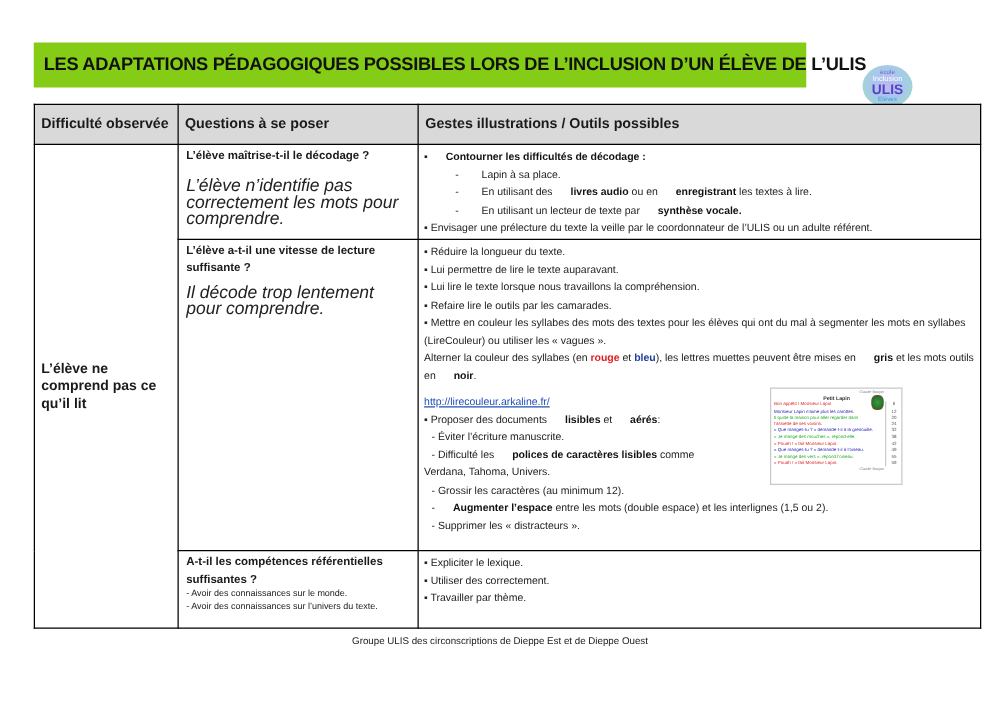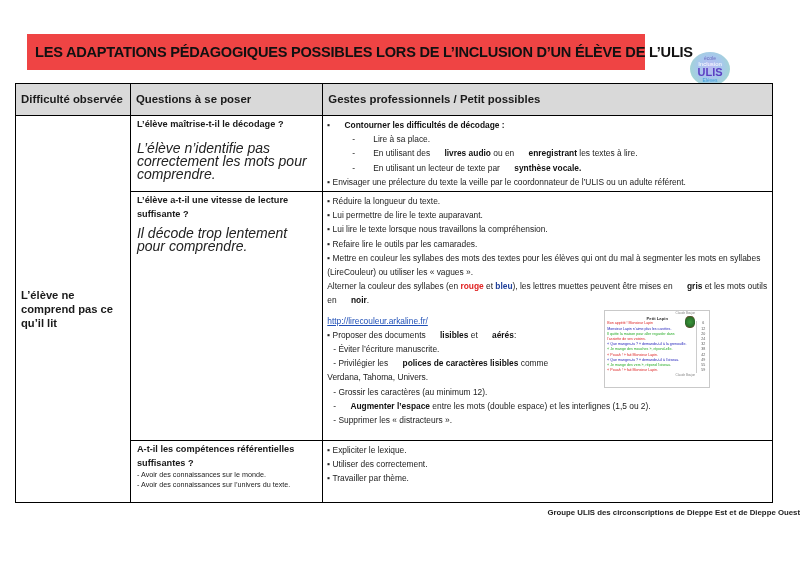--- a/index.html
+++ b/index.html
@@ -1,29 +1,29 @@
 <!DOCTYPE html>
 <html><head>
 <meta charset="utf-8">
 <style>
   html, body { margin: 0; padding: 0; background: #ffffff; }
   body { width: 800px; height: 566px; position: relative; overflow: hidden;
          font-family: "Liberation Sans", sans-serif; color: #1a1a1a; }
   .title-bar { position: absolute; left: 27px; top: 34px; width: 618px; height: 36px;
-               background: #ef4444; display: flex; align-items: center; }
+               background: #84cc16; display: flex; align-items: center; }
   .title-text { margin-left: 8px; font-size: 14.6px; font-weight: bold; letter-spacing: -0.25px; color: #111; white-space: nowrap; }
   .logo { position: absolute; left: 690px; top: 52px; width: 40px; height: 34px; border-radius: 50%;
           background: radial-gradient(circle at 50% 45%, #b9b9f2 0%, #a7c8ec 45%, #9ee0c0 100%);
           display: flex; flex-direction: column; align-items: center; justify-content: center; overflow: hidden; }
   .logo .l1 { font-size: 5px; color: #6a6abf; line-height: 5px; }
   .logo .l2 { font-size: 6px; color: #ffffff; line-height: 6px; }
   .logo .l3 { font-size: 11px; font-weight: bold; color: #5b3ec2; line-height: 11px; }
   .logo .l4 { font-size: 5px; color: #3a9ed9; line-height: 5px; }
 
-  table.grid { position: absolute; left: 15px; top: 83px; width: 758px; border-collapse: collapse; table-layout: fixed; }
+  table.grid { position: absolute; left: 27px; top: 83px; width: 758px; border-collapse: collapse; table-layout: fixed; }
   table.grid td, table.grid th { border: 1.3px solid #000; vertical-align: top; padding: 0; }
   th { background: #d9d9d9; text-align: left; font-weight: bold; font-size: 11.4px; height: 31px; vertical-align: middle !important; }
   th .h { padding-left: 5px; line-height: 13px; display: block; }
   .col1 { width: 113px; } .col2 { width: 189px; } .col3 { width: 442px; }
   .diff-cell { vertical-align: middle !important; }
   .diff-text { font-weight: bold; font-size: 11.2px; line-height: 14px; padding-left: 5px; padding-right: 4px; }
   .q-cell { padding: 2px 5px 2px 6px !important; margin-left: 44px; }
   .q-title { font-weight: bold; font-size: 9.2px; line-height: 13.5px; }
   .q-note { font-style: italic; font-size: 14px; line-height: 13px; margin-top: 10px; color: #222; }
   .q-sub { font-size: 7.2px; line-height: 9.6px; color: #222; }
@@ -38,21 +38,21 @@
   .blue { color: #1f3f9a; font-weight: bold; }
   .lc-img { position: absolute; left: 281px; top: 118px; width: 104px; height: 76px; border: 1px solid #c9c9c9; background: #fff;
             font-size: 3.6px; line-height: 5.2px; overflow: hidden; }
   .lc-img .hdr { text-align: right; color: #888; font-size: 3px; padding-right: 14px; }
   .lc-img .t { text-align: center; font-weight: bold; color: #333; font-size: 4.2px; }
   .lc-img .row { display: flex; padding-left: 2px; }
   .lc-img .row .txt { flex: 1; white-space: nowrap; overflow: hidden; }
   .lc-img .row .num { width: 12px; border-left: 1px solid #ccc; text-align: center; color: #555; }
   .lc-img .frog { position: absolute; right: 14px; top: 5px; width: 10px; height: 12px; border-radius: 40%;
                   background: radial-gradient(circle, #3a9a3a 0%, #2c6e2c 60%, #b23 100%); }
-  .footer { position: absolute; left: 0; width: 800px; top: 508px; text-align: right; font-size: 7.8px; font-weight: bold; color: #222; }
+  .footer { position: absolute; left: 0; width: 800px; top: 508px; text-align: center; font-size: 7.8px; font-weight: normal; color: #222; }
 </style>
 </head>
 <body>
 
 <div class="title-bar">
   <span class="title-text">LES ADAPTATIONS PÉDAGOGIQUES POSSIBLES LORS DE L’INCLUSION D’UN ÉLÈVE DE L’ULIS</span>
 </div>
 <div class="logo">
   <span class="l1">école</span>
   <span class="l2">Inclusion</span>
@@ -68,35 +68,35 @@
     </colgroup>
   <tbody>
       <tr>
     <th>
           <span class="h">Difficulté observée</span>
         </th>
     <th>
           <span class="h">Questions à se poser</span>
         </th>
     <th>
-          <span class="h">Gestes professionnels / Petit possibles</span>
+          <span class="h">Gestes illustrations / Outils possibles</span>
         </th>
   </tr>
 
   <tr style="height:73px;">
     <td class="diff-cell" rowspan="3">
       <div class="diff-text">L’élève ne comprend pas ce qu’il lit</div>
     </td>
     <td class="q-cell">
       <div class="q-title">L’élève maîtrise-t-il le décodage ?</div>
       <div class="q-note">L’élève n’identifie pas correctement les mots pour comprendre.</div>
     </td>
     <td class="g-cell">
       <span class="bullet">▪ <b>Contourner les difficultés de décodage :</b></span>
-      <span class="sub"><span class="dash">-</span><span>Lire à sa place.</span></span>
+      <span class="sub"><span class="dash">-</span><span>Lapin à sa place.</span></span>
       <span class="sub"><span class="dash">-</span><span>En utilisant des </span><b>livres audio</b><span> ou en </span><b>enregistrant</b><span> les textes à lire.</span></span>
       <span class="sub"><span class="dash">-</span><span>En utilisant un lecteur de texte par </span><b>synthèse vocale.</b></span>
       <span class="bullet">▪ <span>Envisager une prélecture du texte la veille par le coordonnateur de l’ULIS ou un adulte référent.</span></span>
     </td>
   </tr>
 
   <tr style="height:249px;">
     <td class="q-cell">
       <div class="q-title">L’élève a-t-il une vitesse de lecture suffisante ?</div>
       <div class="q-note" style="margin-top:6px;">Il décode trop lentement pour comprendre.</div>
@@ -104,21 +104,21 @@
     <td class="g-cell">
       <span class="bullet">▪ <span>Réduire la longueur du texte.</span></span>
       <span class="bullet">▪ <span>Lui permettre de lire le texte auparavant.</span></span>
       <span class="bullet">▪ <span>Lui lire le texte lorsque nous travaillons la compréhension.</span></span>
       <span class="bullet">▪ <span>Refaire lire le outils par les camarades.</span></span>
       <span class="bullet">▪ <span>Mettre en couleur les syllabes des mots des textes pour les élèves qui ont du mal à segmenter les mots en syllabes (LireCouleur) ou utiliser les « vagues ».</span></span>
       <span class="bullet"><span>Alterner la couleur des syllabes (en </span><span class="red">rouge</span><span> et </span><span class="blue">bleu</span><span>), les lettres muettes peuvent être mises en </span><b>gris</b><span> et les mots outils en </span><b>noir</b><span>.</span></span>
       <span class="link">http://lirecouleur.arkaline.fr/</span>
       <span class="bullet">▪ <span>Proposer des documents </span><b>lisibles</b><span> et </span><b>aérés</b><span>:</span></span>
       <span class="subd">- Éviter l’écriture manuscrite.</span>
-      <span class="subd"><span>- Privilégier les </span><b>polices de caractères lisibles</b><span> comme</span></span>
+      <span class="subd"><span>- Difficulté les </span><b>polices de caractères lisibles</b><span> comme</span></span>
       <span class="bullet">Verdana, Tahoma, Univers.</span>
       <span class="subd">- Grossir les caractères (au minimum 12).</span>
       <span class="subd"><span>- </span><b>Augmenter l’espace</b><span> entre les mots (double espace) et les interlignes (1,5 ou 2).</span></span>
       <span class="subd">- Supprimer les « distracteurs ».</span>
 
       <div class="lc-img">
         <div class="hdr">Claude Boujon</div>
         <div class="t">Petit Lapin</div>
         <div class="frog"></div>
         <div id="lc-lines">

